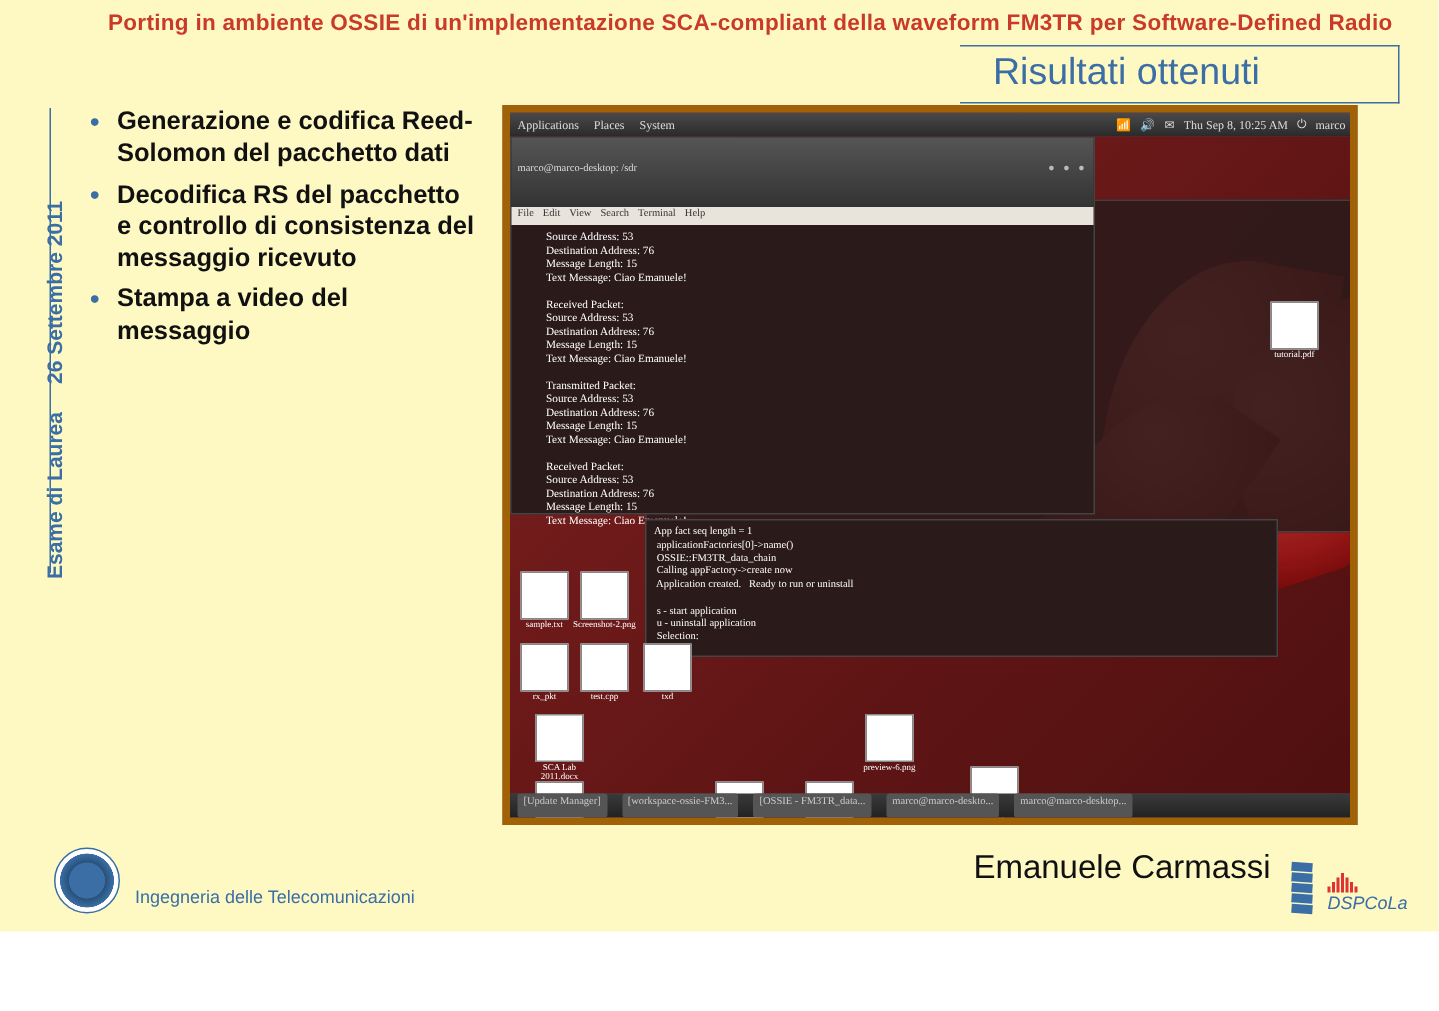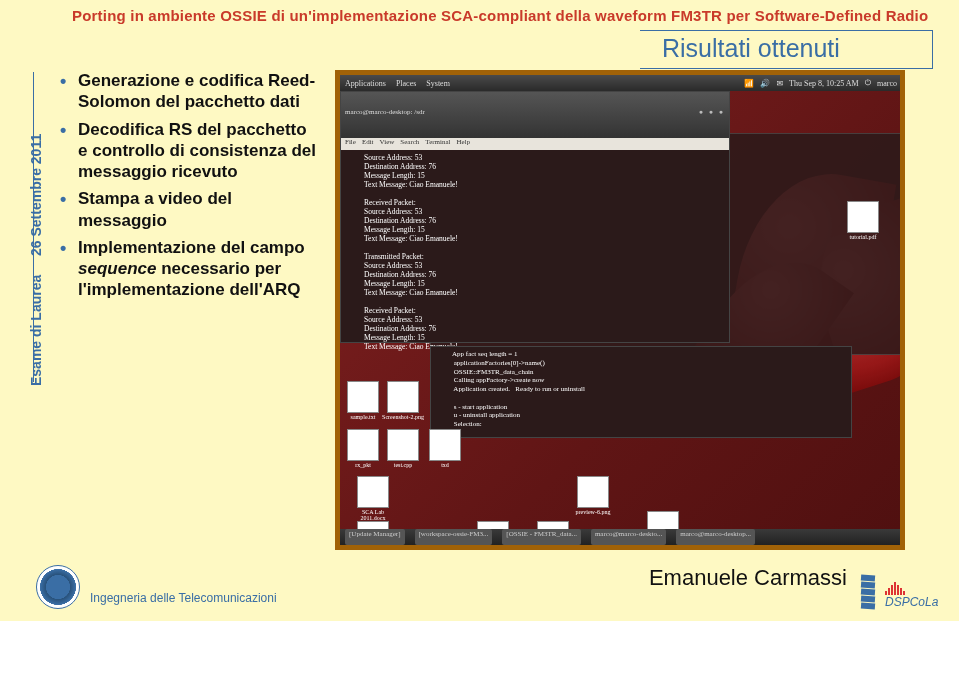--- a/index.html
+++ b/index.html
@@ -28,21 +28,21 @@
 .p3{width:100px;height:150px;right:120px;top:120px;transform:rotate(35deg)}
 .term{position:absolute;left:0;top:0;width:388px;height:250px;background:#2b1a1a;border:1px solid #444}
 .term-titlebar{height:14px;background:linear-gradient(#555,#333);display:flex;align-items:flex-start;font-size:7px;color:#ddd;padding:16px 4px}
 .term-titlebar .dots{margin-left:auto;letter-spacing:2px;color:#bbb}
 .term-menu{height:12px;background:#e8e4dc;color:#333;font-size:7px;display:flex;padding:0 4px}
 .term-menu span{margin-right:6px}
 .term-body{padding:3px 23px;color:#fff;font-size:7.5px;line-height:1.2;white-space:pre}
 .back-term{position:absolute;left:90px;top:42px;width:470px;height:220px;background:#2b1a1a;border:1px solid #444;opacity:.85}
 .back-body{padding:14px 6px 3px 6px;color:#cfa;font-size:7px;line-height:1.25;white-space:pre}
 .nh{position:absolute;left:90px;top:255px;width:420px;height:90px;background:#2b1a1a;border:1px solid #444}
-.nh-body{padding:3px 21px;color:#fff;font-size:7px;line-height:1.25;white-space:pre}
+.nh-body{padding:3px 5px;color:#fff;font-size:7px;line-height:1.25;white-space:pre}
 .bottom-panel{position:absolute;bottom:0;left:0;right:0;height:16px;background:linear-gradient(#3a3a3a,#222);display:flex;color:#ccc;font-size:7px}
 .bottom-panel span{margin:0 5px;padding:1px 4px;background:#555;border-radius:2px}
 .footer{position:absolute;bottom:10px;left:0;right:0;height:48px}
 .crest{position:absolute;left:36px;bottom:2px;width:42px;height:42px;border-radius:50%;background:radial-gradient(circle,#3a6ea5 0,#3a6ea5 40%,#28517a 41%,#3a6ea5 60%,#fff 61%);border:1px solid #3a6ea5}
 .footer-text{position:absolute;left:90px;bottom:6px;color:#3a6ea5;font-size:12px;line-height:1.2}
 .footer-text .l1{font-size:12px}
 .footer-name{position:absolute;right:112px;bottom:20px;color:#111;font-weight:normal;font-size:22px}
 .logo{position:absolute;right:18px;bottom:2px;width:86px;height:44px;color:#3a6ea5;font-size:10px}
 .logo .tower{position:absolute;left:0;bottom:0;width:30px;height:40px}
 .logo .tower .seg{position:absolute;left:6px;width:14px;background:#3a6ea5}
@@ -64,21 +64,20 @@
   <div class="label1">Esame di Laurea</div>
   <div class="label2">26 Settembre 2011</div>
 </div>
 <div class="divider"></div>
 
 <div class="bullets">
   <ul>
     <li>Generazione e codifica Reed-Solomon del pacchetto dati</li>
     <li>Decodifica RS del pacchetto e controllo di consistenza del messaggio ricevuto</li>
     <li>Stampa a video del messaggio</li>
-    <li><span>Implementazione del campo </span><em>sequence</em><span> necessario per l'implementazione dell'ARQ</span></li>
   </ul>
 </div>
 
 <div class="screenshot">
   <div class="panel">
     <span>Applications</span>
     <span>Places</span>
     <span>System</span>
     <div class="right">
       <span>📶</span>

